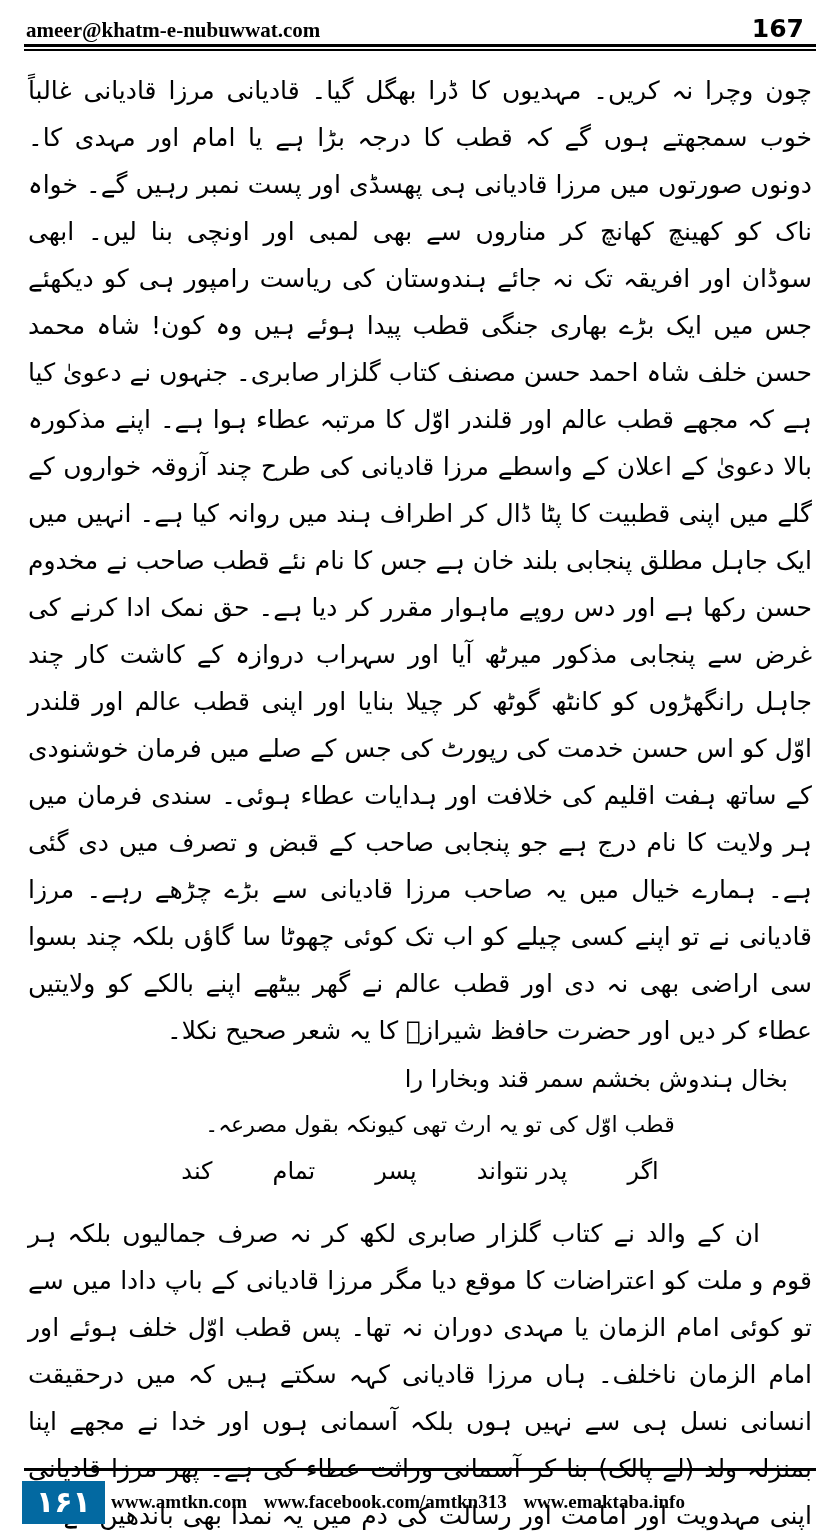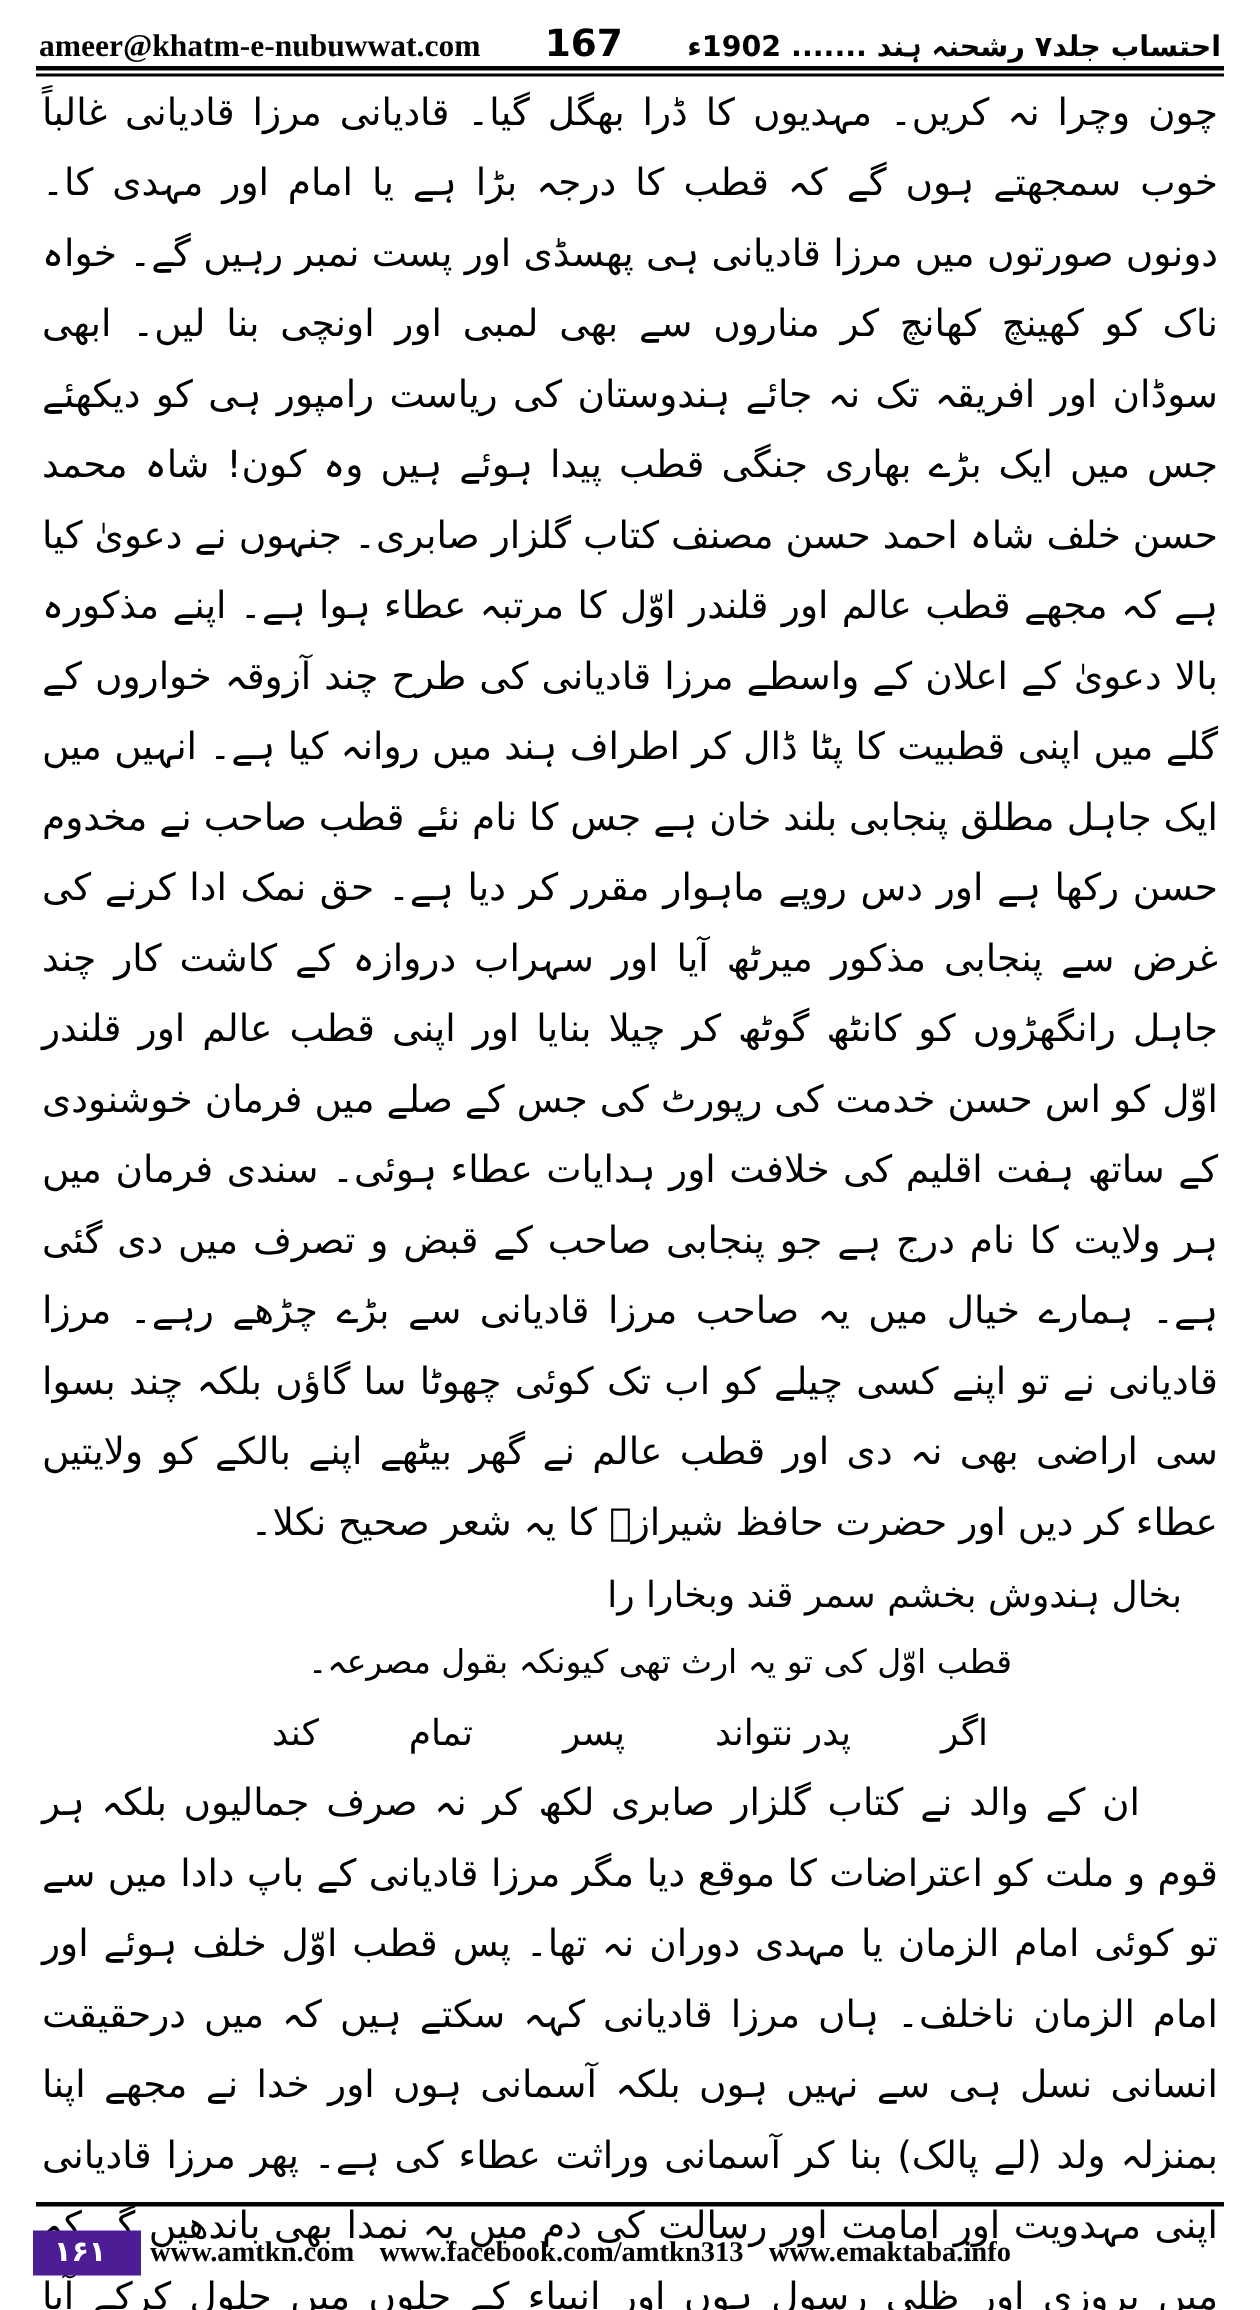--- a/index.html
+++ b/index.html
@@ -63,21 +63,21 @@
     margin-top: 2px;
   }
 
   
   .content {
     direction: rtl;
     text-align: justify;
     text-align-last: justify;
     font-size: 25px;
     line-height: 47px;
-    padding: 0 6px 0 6px;
+    padding: 16px 6px 0 6px;
     font-family: "DejaVu Sans", sans-serif;
   }
   .content p {
     margin: 0 0 0 0;
     text-align: justify;
     text-align-last: justify;
   }
   .content p.lastline {
     text-align-last: right;
   }
@@ -132,23 +132,23 @@
     border-top: 3px solid #000;
     margin: 0 2px 8px 2px;
   }
   .footer-row {
     display: flex;
     align-items: center;
     direction: ltr;
     height: 46px;
   }
   .page-number {
-    background: #4c1d95;
+    background: #0369a1;
     color: #fff;
-    font-size: 19px;
+    font-size: 30px;
     font-weight: bold;
     padding: 4px 14px 6px 14px;
     min-width: 44px;
     text-align: left;
     line-height: 1.1;
   }
   .footer-links {
     flex: 1;
     text-align: left;
     font-size: 19px;
@@ -160,21 +160,20 @@
   .footer-links span {
     margin: 0 6px;
   }
 </style>
 </head>
 <body>
 
 <div class="page">
 
   <div class="header">
-    <div class="header-right">احتساب جلد۷ رشحنہ ہند ....... 1902ء</div>
     <div class="header-center">167</div>
     <div class="header-left">ameer@khatm-e-nubuwwat.com</div>
   </div>
   <hr class="rule">
   <hr class="rule thin">
 
   <div class="content">
     <p class="lastline">چون وچرا نہ کریں۔ مہدیوں کا ڈرا بھگل گیا۔ قادیانی مرزا قادیانی غالباً خوب سمجھتے ہوں گے کہ قطب کا درجہ بڑا ہے یا امام اور مہدی کا۔ دونوں صورتوں میں مرزا قادیانی ہی پھسڈی اور پست نمبر رہیں گے۔ خواہ ناک کو کھینچ کھانچ کر مناروں سے بھی لمبی اور اونچی بنا لیں۔ ابھی سوڈان اور افریقہ تک نہ جائے ہندوستان کی ریاست رامپور ہی کو دیکھئے جس میں ایک بڑے بھاری جنگی قطب پیدا ہوئے ہیں وہ کون! شاہ محمد حسن خلف شاہ احمد حسن مصنف کتاب گلزار صابری۔ جنہوں نے دعویٰ کیا ہے کہ مجھے قطب عالم اور قلندر اوّل کا مرتبہ عطاء ہوا ہے۔ اپنے مذکورہ بالا دعویٰ کے اعلان کے واسطے مرزا قادیانی کی طرح چند آزوقہ خواروں کے گلے میں اپنی قطبیت کا پٹا ڈال کر اطراف ہند میں روانہ کیا ہے۔ انہیں میں ایک جاہل مطلق پنجابی بلند خان ہے جس کا نام نئے قطب صاحب نے مخدوم حسن رکھا ہے اور دس روپے ماہوار مقرر کر دیا ہے۔ حق نمک ادا کرنے کی غرض سے پنجابی مذکور میرٹھ آیا اور سہراب دروازہ کے کاشت کار چند جاہل رانگھڑوں کو کانٹھ گوٹھ کر چیلا بنایا اور اپنی قطب عالم اور قلندر اوّل کو اس حسن خدمت کی رپورٹ کی جس کے صلے میں فرمان خوشنودی کے ساتھ ہفت اقلیم کی خلافت اور ہدایات عطاء ہوئی۔ سندی فرمان میں ہر ولایت کا نام درج ہے جو پنجابی صاحب کے قبض و تصرف میں دی گئی ہے۔ ہمارے خیال میں یہ صاحب مرزا قادیانی سے بڑے چڑھے رہے۔ مرزا قادیانی نے تو اپنے کسی چیلے کو اب تک کوئی چھوٹا سا گاؤں بلکہ چند بسوا سی اراضی بھی نہ دی اور قطب عالم نے گھر بیٹھے اپنے بالکے کو ولایتیں عطاء کر دیں اور حضرت حافظ شیرازؒ کا یہ شعر صحیح نکلا۔</p>
   </div>
 

